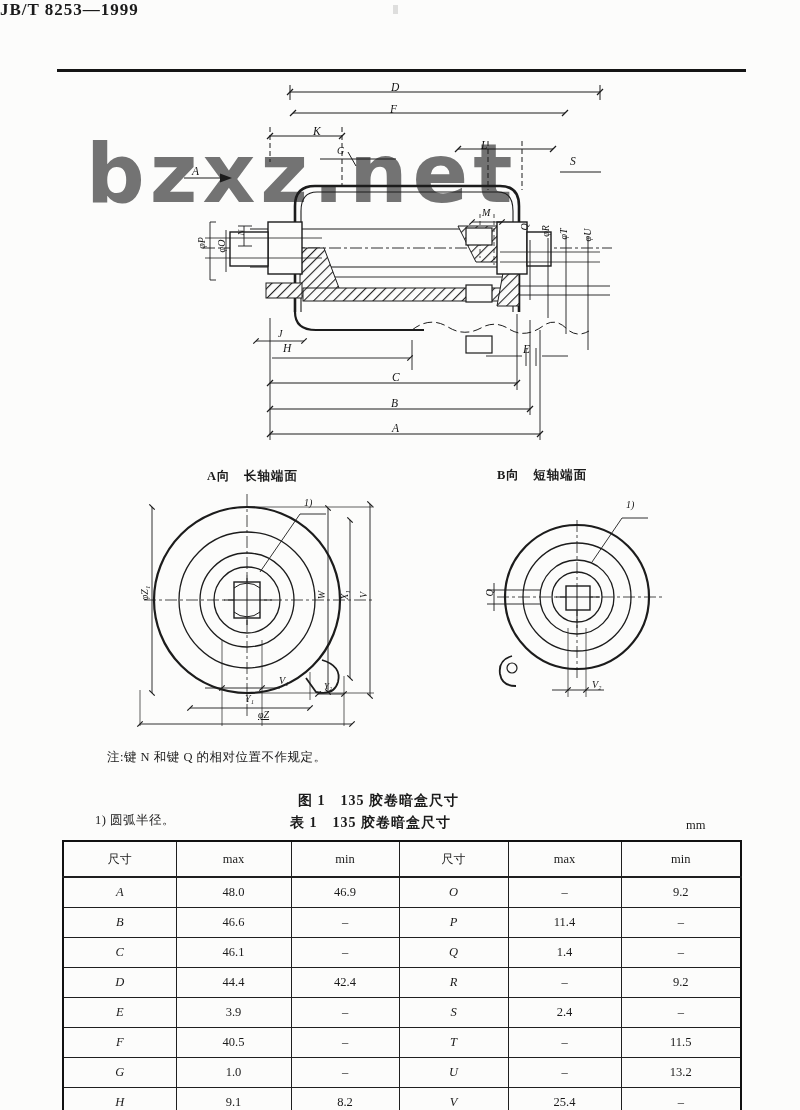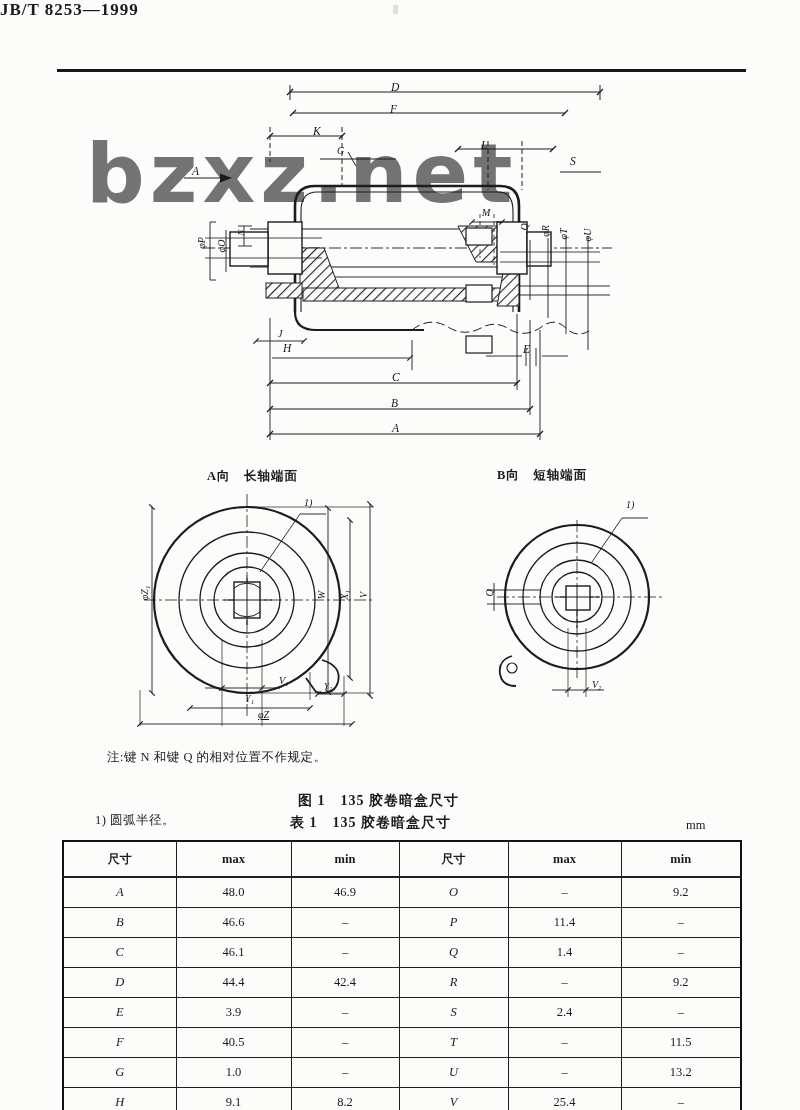--- a/index.html
+++ b/index.html
@@ -21,21 +21,21 @@
   .note{position:absolute;font-size:12.5px;letter-spacing:.5px;white-space:nowrap;}
   #fig-caption{left:298px;top:792px;font-weight:bold;font-size:14px;letter-spacing:1px;}
   #tab-caption{left:290px;top:814px;font-weight:bold;font-size:14px;letter-spacing:1px;}
   #unit-label{left:686px;top:818px;font-size:12.5px;}
   #dims-table{position:absolute;left:62px;top:840px;width:678px;
       border-collapse:collapse;table-layout:fixed;
       font-family:"Liberation Serif",serif;font-size:12.5px;}
   #dims-table,
   #dims-table th,#dims-table td{border:1.2px solid #1f1f1f;}
   #dims-table{border:2.5px solid #111;}
-  #dims-table th{height:32px;font-weight:bold;border-bottom-width:2px;}
+  #dims-table th{height:32px;font-weight:normal;border-bottom-width:2px;}
   #dims-table td{height:29px;text-align:center;padding:0;}
   #dims-table td.sym{font-style:italic;}
   #dims-table th.cn{font-family:"Liberation Sans",sans-serif;font-size:12px;}
 </style>
 </head>
 <body>
 
 <div class="abs" id="top-mark"></div>
 <div class="abs" id="header-title">JB/T 8253—1999</div>
 <div class="abs" id="top-rule"></div>

